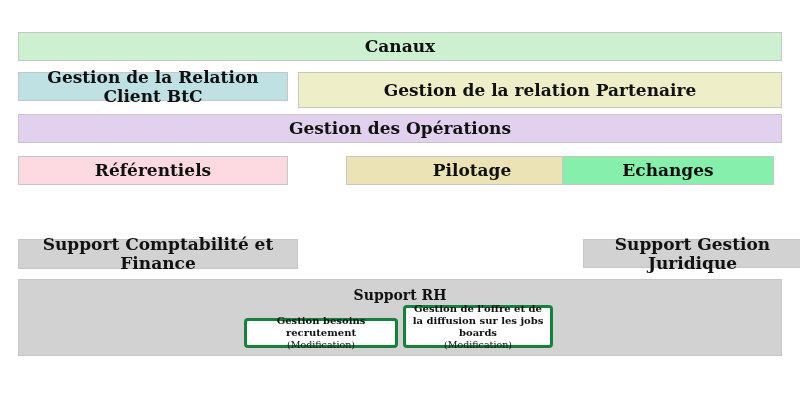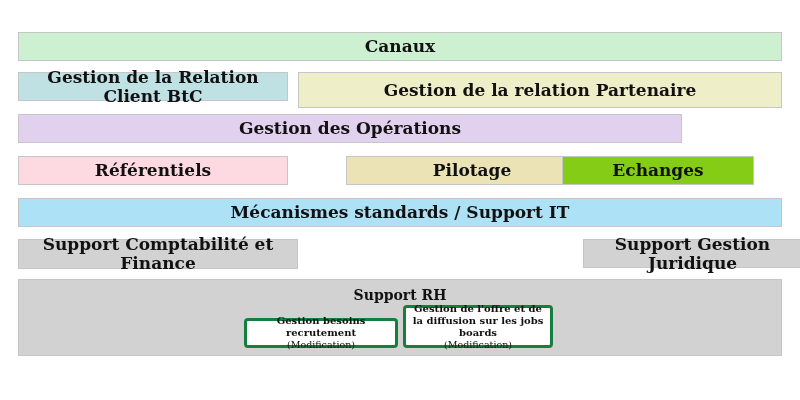--- a/index.html
+++ b/index.html
@@ -22,25 +22,25 @@
     font-weight:bold;
     font-size:17px;
     line-height:1.1;
   }
   
   #b-canaux{left:18px;top:32px;width:764px;height:29px;background:#cdf0d0;}
   
   #b-client{left:18px;top:72px;width:270px;height:29px;background:#bfe1e4;}
   #b-partenaire{left:298px;top:72px;width:484px;height:36px;background:#eeeec9;}
   
-  #b-operations{left:18px;top:114px;width:664px;height:29px;background:#e2d0ef;}
+  #b-operations{left:18px;top:114px;width:764px;height:29px;background:#e2d0ef;}
   
   #b-referentiels{left:18px;top:156px;width:270px;height:29px;background:#fdd9e1;}
   #b-pilotage{left:299px;top:156px;width:252px;height:29px;background:#ebe3b6;margin-left:47px;}
-  #b-echanges{left:562px;top:156px;width:192px;height:29px;background:#84cc16;}
+  #b-echanges{left:562px;top:156px;width:212px;height:29px;background:#86efac;}
   
   #b-supportit{left:18px;top:198px;width:764px;height:29px;background:#ace1f6;}
   
   #b-compta{left:18px;top:239px;width:280px;height:30px;background:#d2d2d2;}
   #b-conformite{left:307px;top:239px;width:235px;height:29px;background:#d2d2d2;}
   #b-juridique{left:563px;top:239px;width:219px;height:29px;background:#d2d2d2;margin-left:20px;}
   
   #b-rh{
     position:absolute;
     left:18px;top:279px;width:764px;height:77px;
@@ -96,23 +96,20 @@
   <div class="box" id="b-referentiels">
     <span>Référentiels</span>
   </div>
   <div class="box" id="b-pilotage">
     <span>Pilotage</span>
   </div>
   <div class="box" id="b-echanges">
     <span>Echanges</span>
   </div>
 
-  <div class="box" id="b-supportit">
-    <span>Mécanismes standards / Support IT</span>
-  </div>
 
   <div class="box" id="b-compta">
     <span>Support Comptabilité et Finance</span>
   </div>
   <div class="box" id="b-juridique">
     <span>Support Gestion Juridique</span>
   </div>
 
   <div id="b-rh">
     <div id="rh-title">Support RH</div>

